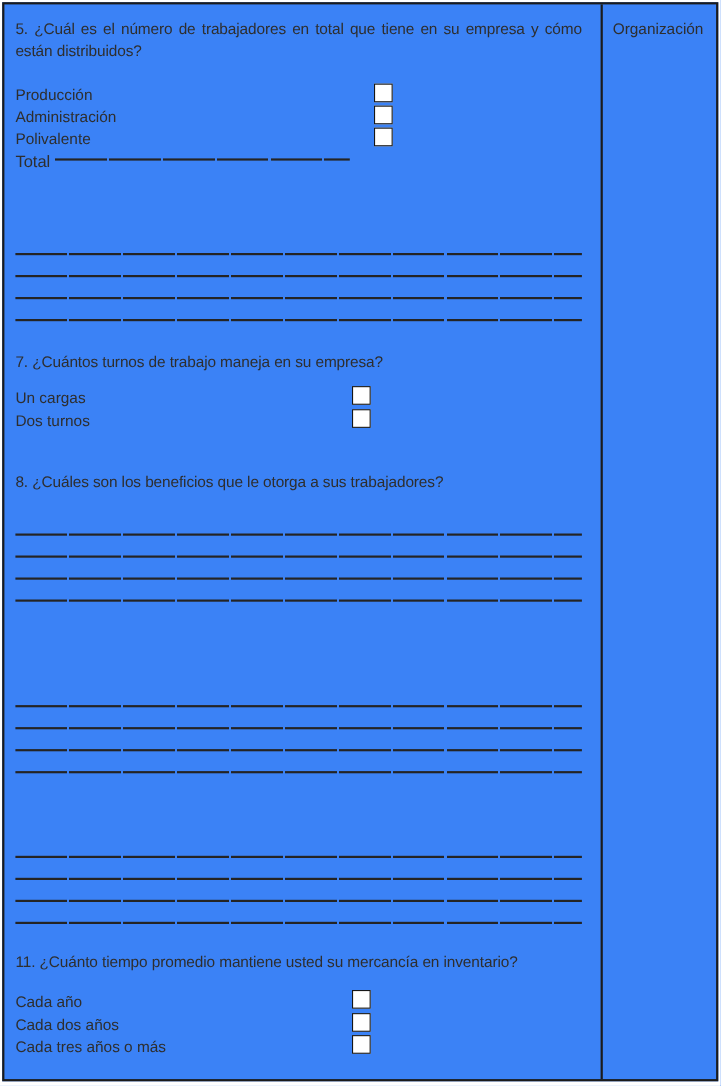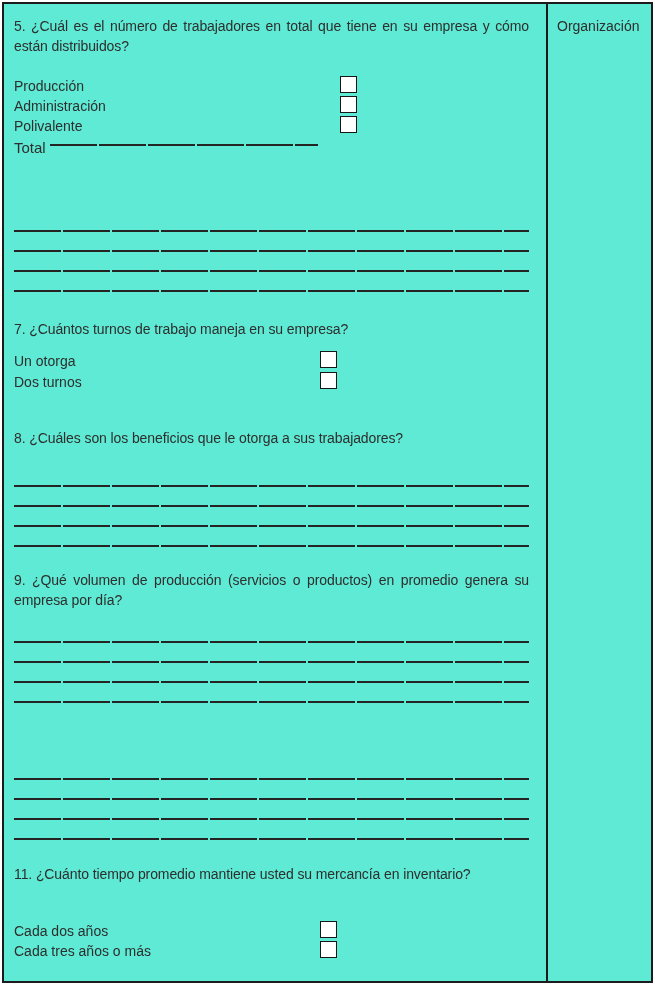--- a/index.html
+++ b/index.html
@@ -14,21 +14,21 @@
     font-family: "Liberation Sans", "DejaVu Sans", sans-serif;
     color: #2e2e2e;
   }
   .sheet {
     position: absolute;
     left: 2px;
     top: 2px;
     width: 647px;
     height: 977px;
     border: 2px solid #1b1b1b;
-    background: #5eead4;
+    background: #3b82f6;
     box-sizing: content-box;
   }
   .main {
     position: absolute;
     left: 0; top: 0; bottom: 0;
     width: 542px;
   }
   .divider {
     position: absolute;
     left: 542px; top: 0; bottom: 0;
@@ -167,52 +167,55 @@
 
     <div class="lines l-q6">
       <div class="ans-line"></div>
       <div class="ans-line"></div>
       <div class="ans-line"></div>
       <div class="ans-line"></div>
     </div>
 
     <p class="q-text pos-q7">7. ¿Cuántos turnos de trabajo maneja en su empresa?</p>
     <div class="opt-row row-t1">
-      <span>Un otorga</span>
+      <span>Un cargas</span>
       <span class="cb cb-x320"></span>
     </div>
     <div class="opt-row row-t2">
       <span>Dos turnos</span>
       <span class="cb cb-x320"></span>
     </div>
 
     <p class="q-text pos-q8">8. ¿Cuáles son los beneficios que le otorga a sus trabajadores?</p>
     <div class="lines l-q8">
       <div class="ans-line"></div>
       <div class="ans-line"></div>
       <div class="ans-line"></div>
       <div class="ans-line"></div>
     </div>
 
-    <p class="q-text pos-q9">9. ¿Qué volumen de producción (servicios o productos) en promedio genera su empresa por día?</p>
     <div class="lines l-q9">
       <div class="ans-line"></div>
       <div class="ans-line"></div>
       <div class="ans-line"></div>
       <div class="ans-line"></div>
     </div>
 
     <div class="lines l-q10">
       <div class="ans-line"></div>
       <div class="ans-line"></div>
       <div class="ans-line"></div>
       <div class="ans-line"></div>
     </div>
 
     <p class="q-text pos-q11">11. ¿Cuánto tiempo promedio mantiene usted su mercancía en inventario?</p>
+    <div class="opt-row row-i1">
+      <span>Cada año</span>
+      <span class="cb cb-x320"></span>
+    </div>
     <div class="opt-row row-i2">
       <span>Cada dos años</span>
       <span class="cb cb-x320"></span>
     </div>
     <div class="opt-row row-i3">
       <span>Cada tres años o más</span>
       <span class="cb cb-x320"></span>
     </div>
 
   </div>

